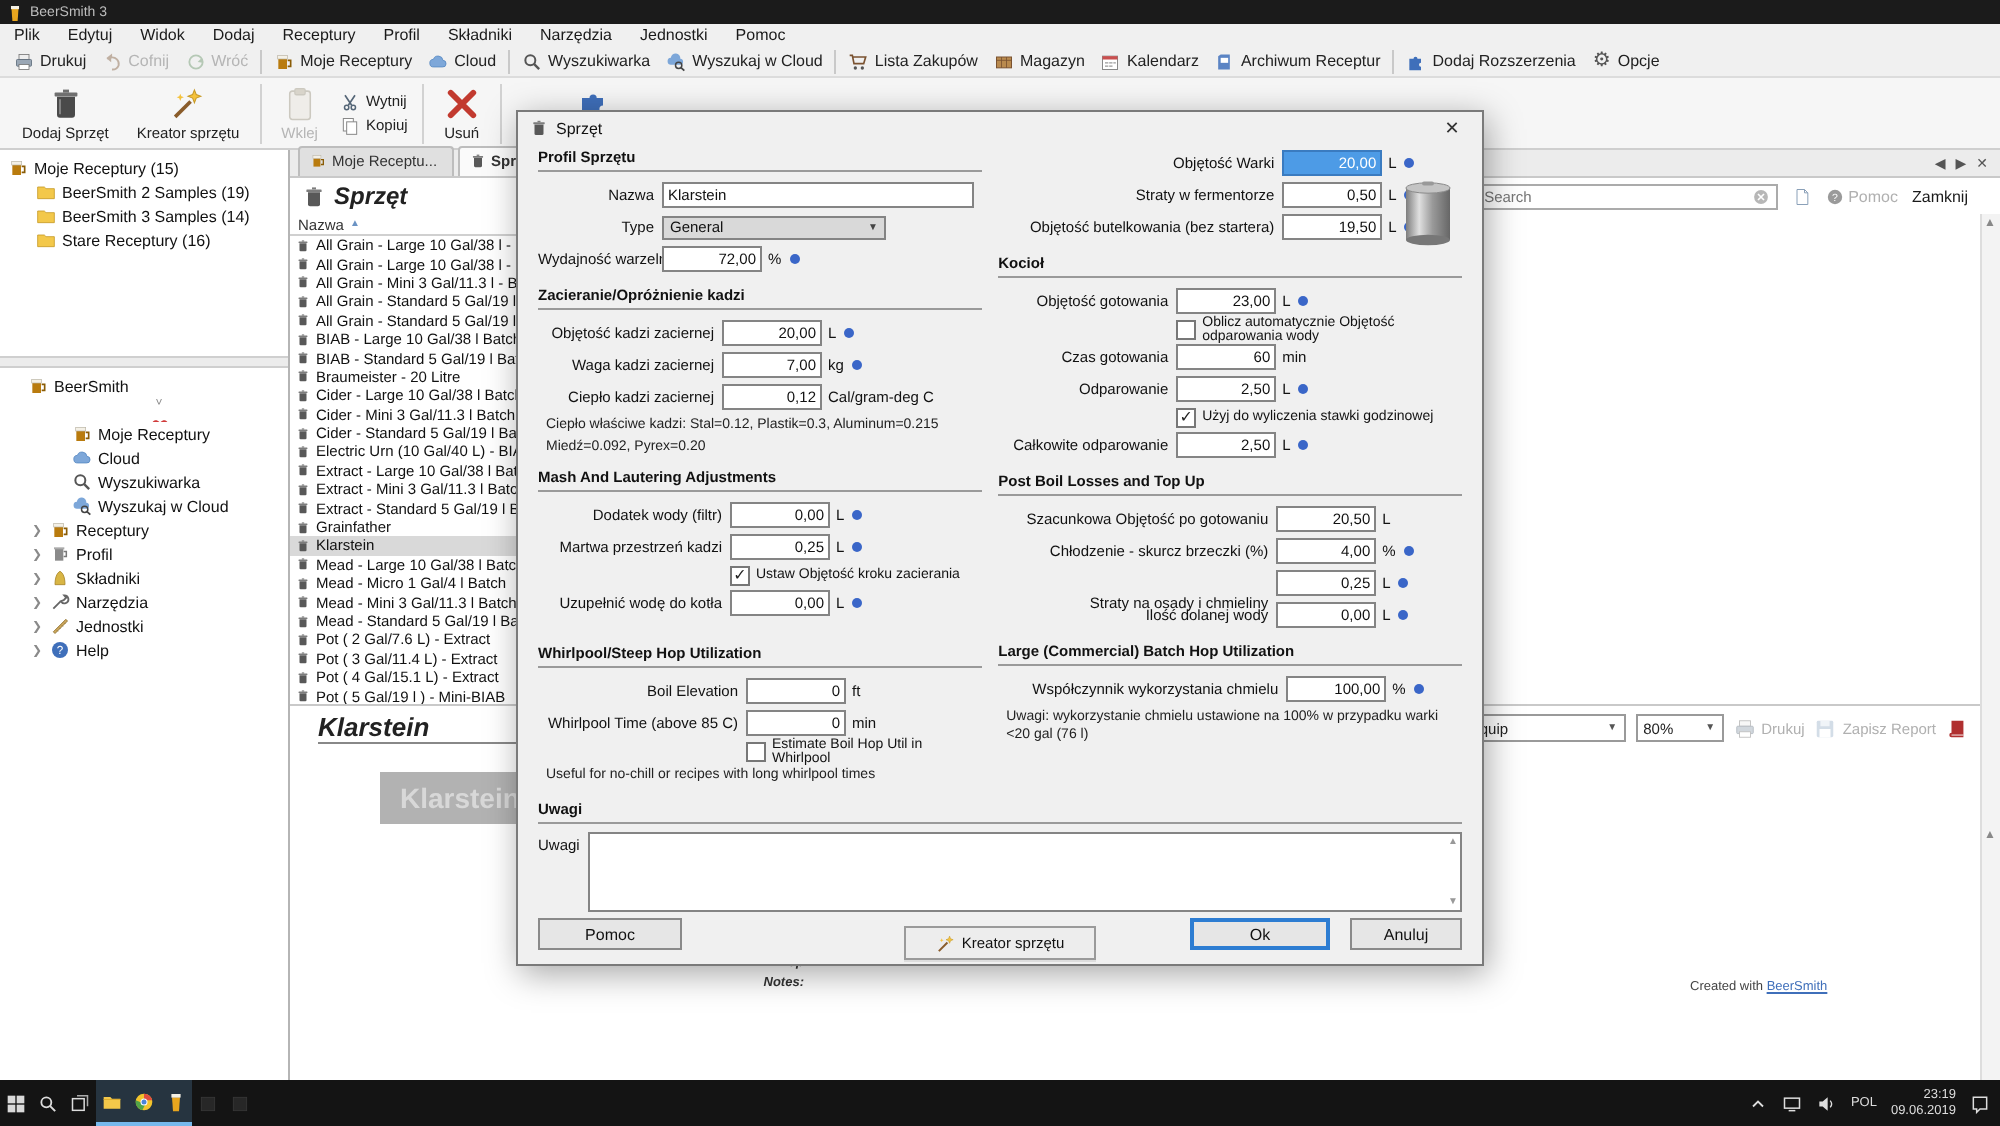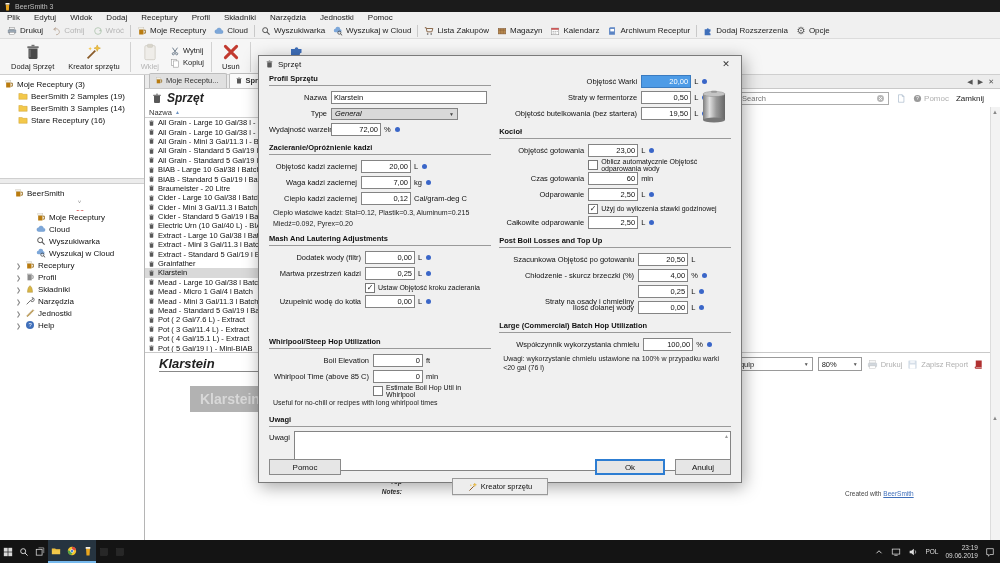--- a/index.html
+++ b/index.html
@@ -97,21 +97,21 @@
   
   .dialog{position:absolute;left:258px;top:55px;width:484px;height:428px;background:#f0f0f0;border:1px solid #7a7a7a;
           box-shadow:2px 4px 16px rgba(0,0,0,.35);z-index:50;box-sizing:border-box;}
   .dlg-title{height:16px;display:flex;align-items:center;gap:4px;padding-left:6px;font-size:8px;color:#111;}
   .dlg-title .ic{width:9px;height:10px;}
   .dlg-close{margin-left:auto;width:30px;height:100%;display:flex;align-items:center;justify-content:center;font-size:9px;color:#333;}
   .dlg-body{position:relative;padding:2px 10px 0 10px;}
   .dlg-cols{display:flex;gap:8px;}
   .dcol{width:228px;} .dcol.r{width:238px;position:relative;}
   .dsec{margin-bottom:6px;}
-  .dsec.gap{margin-top:28px;}
+  .dsec.gap{margin-top:13px;}
   .dsec-h{font-size:7.5px;font-weight:bold;color:#111;border-bottom:1px solid #9a9a9a;padding-bottom:2px;margin-bottom:4px;}
   .drow{display:flex;align-items:center;height:15px;margin-bottom:1px;}
   .dlabel{text-align:right;padding-right:4px;font-size:7.5px;color:#111;flex:0 0 auto;white-space:nowrap;}
   .din{height:11px;border:1px solid #848484;background:#fff;font-size:7.5px;text-align:right;padding:0 2px;font-family:inherit;box-sizing:content-box;outline:none;color:#111;}
   .din.left{text-align:left;}
   .din.hl{background:#4d9be6;color:#fff;border-color:#3a7bc0;}
   .dddl{height:12px;border:1px solid #848484;background:#d9d9d9;display:flex;align-items:center;font-size:7.5px;padding:0 3px;box-sizing:border-box;color:#111;}
   .dddl .dda{margin-left:auto;font-size:5px;color:#444;padding-left:4px;}
   .dunit{font-size:7.5px;margin-left:3px;color:#111;white-space:nowrap;}
   .dot{width:5px;height:5px;border-radius:50%;background:#3a66c8;margin-left:4px;flex:0 0 auto;}
@@ -368,21 +368,21 @@
 <div class="sidebar">
   <div class="lib" id="sidebar-library">
       <div class="row8" style="padding-left: 4px;">
         <span class="ic">
           <svg viewBox="0 0 12 12">
             <rect x="2.6" y="3.6" width="5.2" height="6.6" fill="#b97b0e"></rect>
             <rect x="2.2" y="2" width="6" height="2.2" fill="#f4f0e6" stroke="#b9b3a4" stroke-width="0.4"></rect>
             <path d="M8.2 5h1.8v3.6H8.2" fill="none" stroke="#8a5c06" stroke-width="1"></path>
           </svg>
         </span>
-        <span>Moje Receptury (3)</span>
+        <span>Moje Receptury (15)</span>
       </div>
       <div class="row8" style="padding-left: 18px;">
         <span class="ic">
           <svg viewBox="0 0 12 12">
             <path d="M1 3h4l1 1h5v6H1z" fill="#f3c84a" stroke="#c79a28" stroke-width="0.5"></path>
           </svg>
         </span>
         <span>BeerSmith 2 Samples (19)</span>
       </div>
       <div class="row8" style="padding-left: 18px;">
@@ -947,21 +947,21 @@
     <div class="dlg-cols">
       <div class="dcol" id="dlg-left">
           <div class="dsec">
             <div class="dsec-h">Profil Sprzętu</div>
             <div class="drow">
               <span class="dlabel" style="width: 58px;">Nazwa</span>
               <input class="din left" value="Klarstein" style="width: 150px;">
             </div>
             <div class="drow">
               <span class="dlabel" style="width: 58px;">Type</span>
-              <div class="dddl" style="width: 127px; font-style: italic;">
+              <div class="dddl" style="width: 112px;">
                 <span>General</span>
                 <span class="dda">▼</span>
               </div>
             </div>
             <div class="drow">
               <span class="dlabel" style="width: 58px;">Wydajność warzelni</span>
               <input class="din" value="72,00" style="width: 44px;">
               <span class="dunit">%</span>
               <span class="dot"></span>
             </div>

